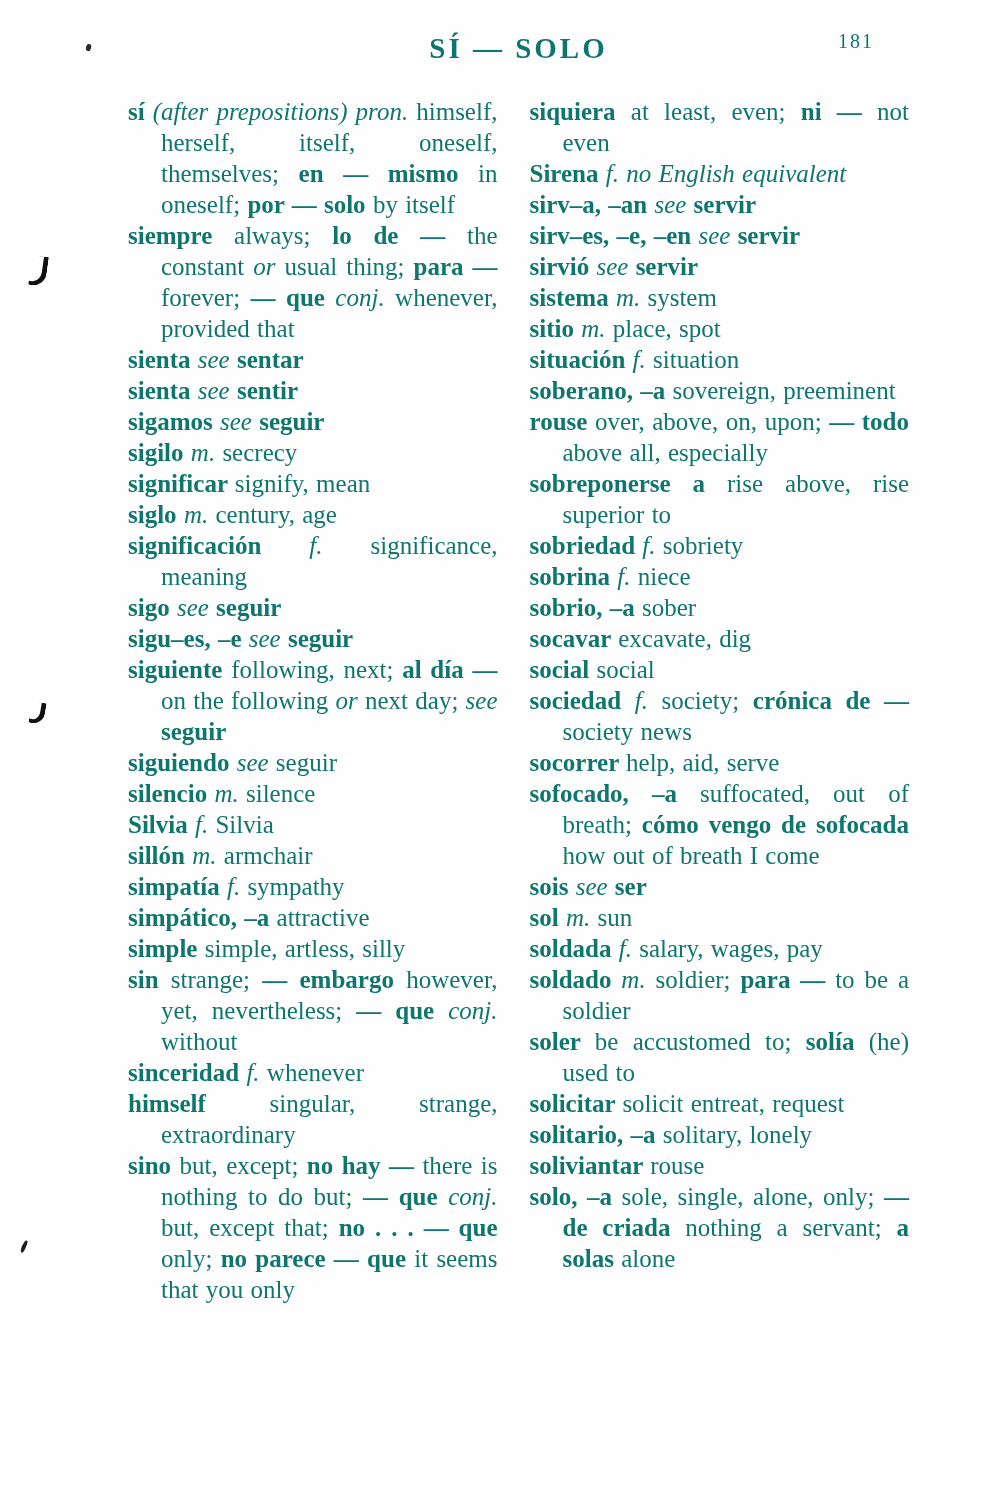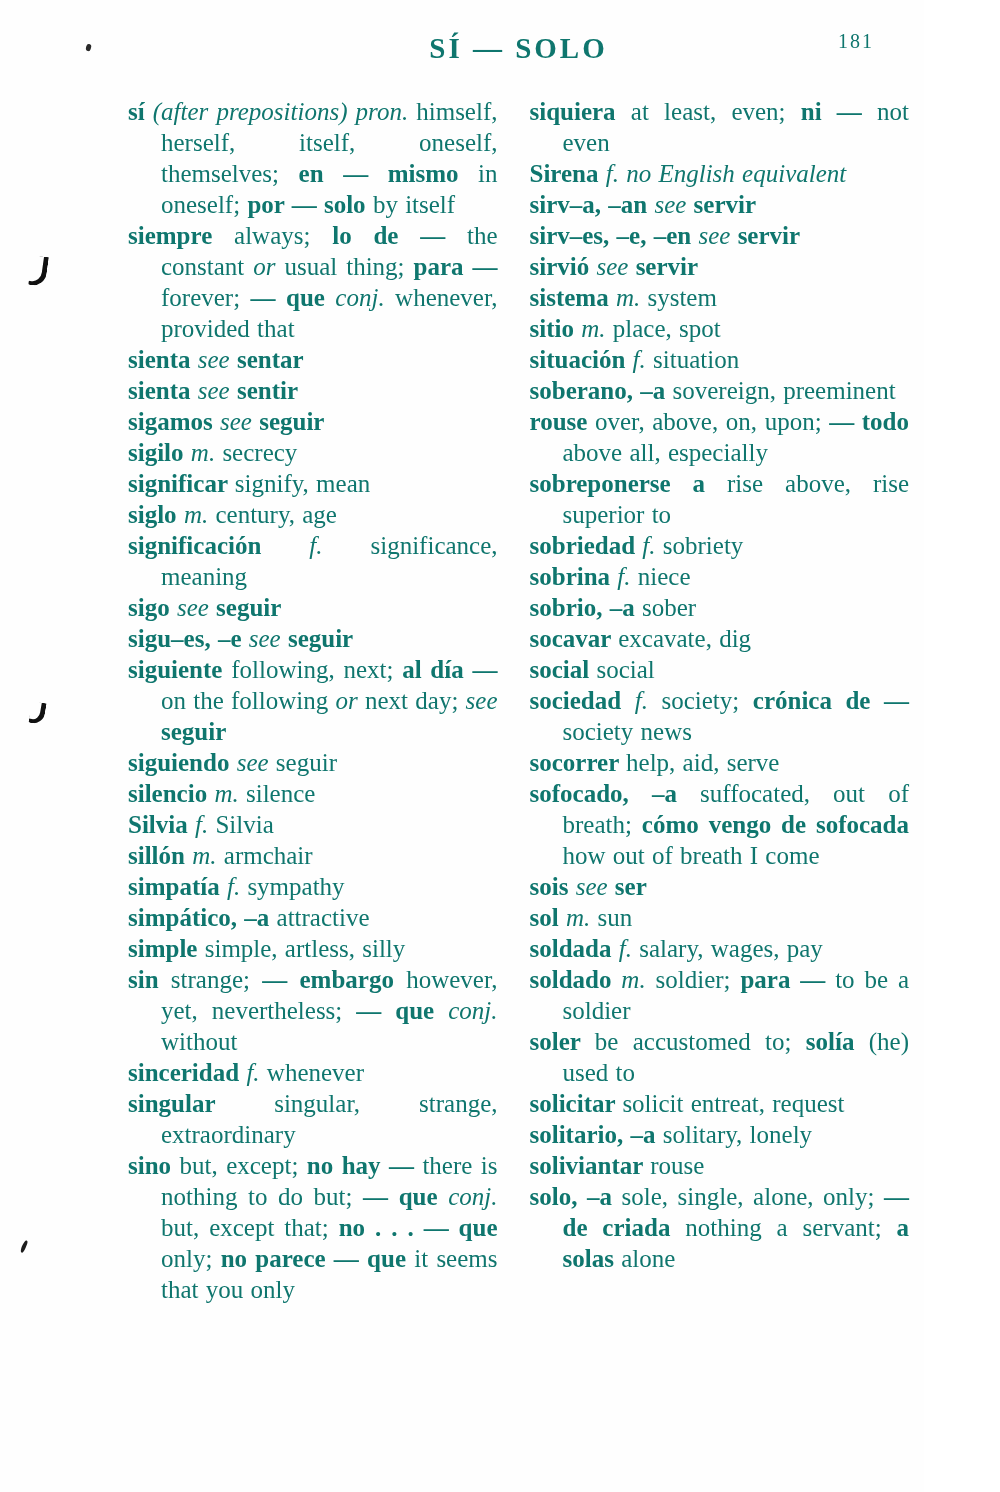--- a/index.html
+++ b/index.html
@@ -104,21 +104,21 @@
         <div class="entry"><span class="s-b">siguiente </span><span class="s-n">following, next; </span><span class="s-b">al día — </span><span class="s-n">on the following </span><span class="s-i">or </span><span class="s-n">next day; </span><span class="s-i">see </span><span class="s-b">seguir</span></div>
         <div class="entry"><span class="s-b">siguiendo </span><span class="s-i">see </span><span class="s-n">seguir</span></div>
         <div class="entry"><span class="s-b">silencio </span><span class="s-i">m. </span><span class="s-n">silence</span></div>
         <div class="entry"><span class="s-b">Silvia </span><span class="s-i">f. </span><span class="s-n">Silvia</span></div>
         <div class="entry"><span class="s-b">sillón </span><span class="s-i">m. </span><span class="s-n">armchair</span></div>
         <div class="entry"><span class="s-b">simpatía </span><span class="s-i">f. </span><span class="s-n">sympathy</span></div>
         <div class="entry"><span class="s-b">simpático, –a </span><span class="s-n">attractive</span></div>
         <div class="entry"><span class="s-b">simple </span><span class="s-n">simple, artless, silly</span></div>
         <div class="entry"><span class="s-b">sin </span><span class="s-n">strange; </span><span class="s-b">— embargo </span><span class="s-n">however, yet, nevertheless; </span><span class="s-b">— que </span><span class="s-i">conj. </span><span class="s-n">without</span></div>
         <div class="entry"><span class="s-b">sinceridad </span><span class="s-i">f. </span><span class="s-n">whenever</span></div>
-        <div class="entry"><span class="s-b">singular </span><span class="s-n">singular, strange, extraordinary</span></div>
+        <div class="entry"><span class="s-b">himself </span><span class="s-n">singular, strange, extraordinary</span></div>
         <div class="entry"><span class="s-b">sino </span><span class="s-n">but, except; </span><span class="s-b">no hay — </span><span class="s-n">there is nothing to do but; </span><span class="s-b">— que </span><span class="s-i">conj. </span><span class="s-n">but, except that; </span><span class="s-b">no . . . — que </span><span class="s-n">only; </span><span class="s-b">no parece — que </span><span class="s-n">it seems that you only</span></div>
       </div>
     <div class="col col-right">
         <div class="entry"><span class="s-b">siquiera </span><span class="s-n">at least, even; </span><span class="s-b">ni — </span><span class="s-n">not even</span></div>
         <div class="entry"><span class="s-b">Sirena </span><span class="s-i">f. no English equivalent</span></div>
         <div class="entry"><span class="s-b">sirv–a, –an </span><span class="s-i">see </span><span class="s-b">servir</span></div>
         <div class="entry"><span class="s-b">sirv–es, –e, –en </span><span class="s-i">see </span><span class="s-b">servir</span></div>
         <div class="entry"><span class="s-b">sirvió </span><span class="s-i">see </span><span class="s-b">servir</span></div>
         <div class="entry"><span class="s-b">sistema </span><span class="s-i">m. </span><span class="s-n">system</span></div>
         <div class="entry"><span class="s-b">sitio </span><span class="s-i">m. </span><span class="s-n">place, spot</span></div>

